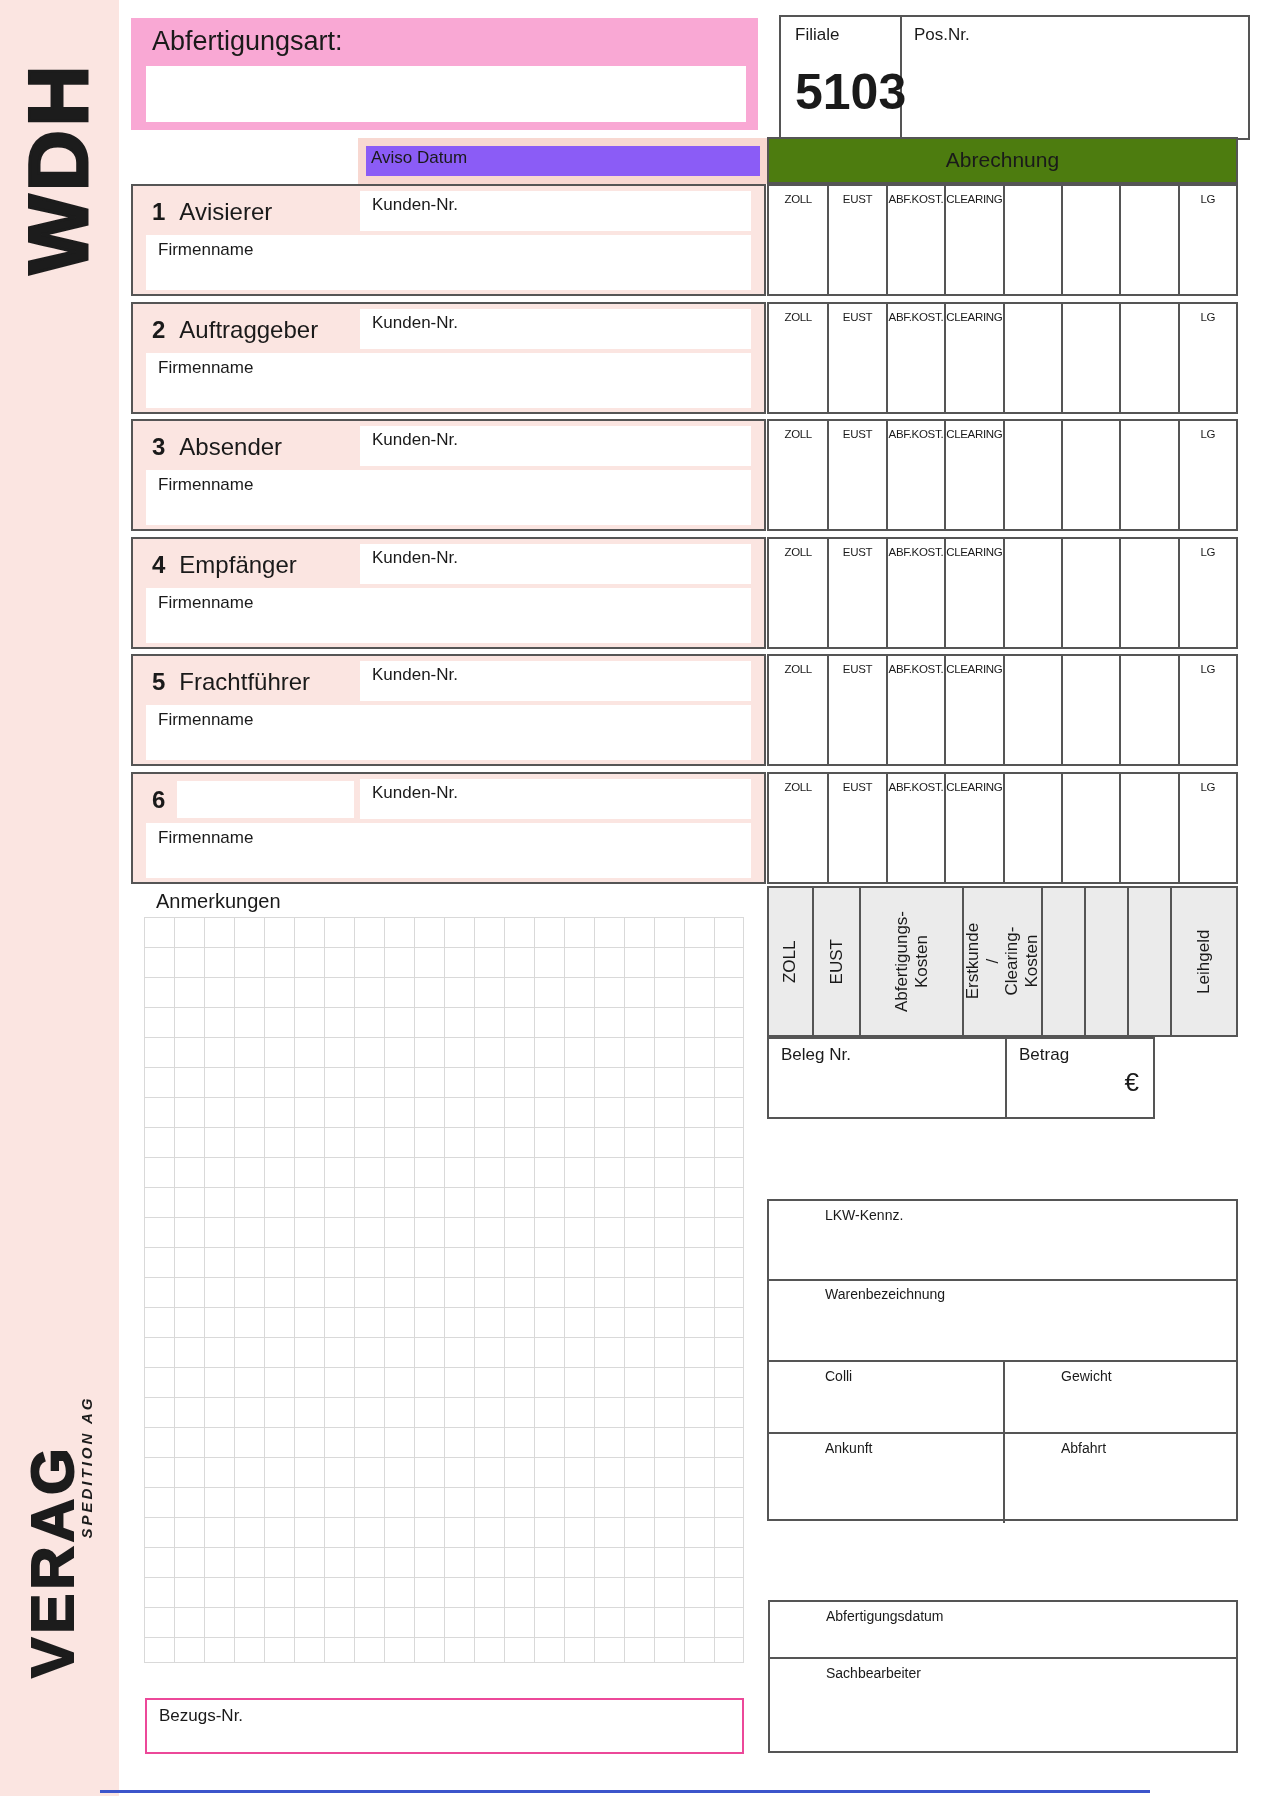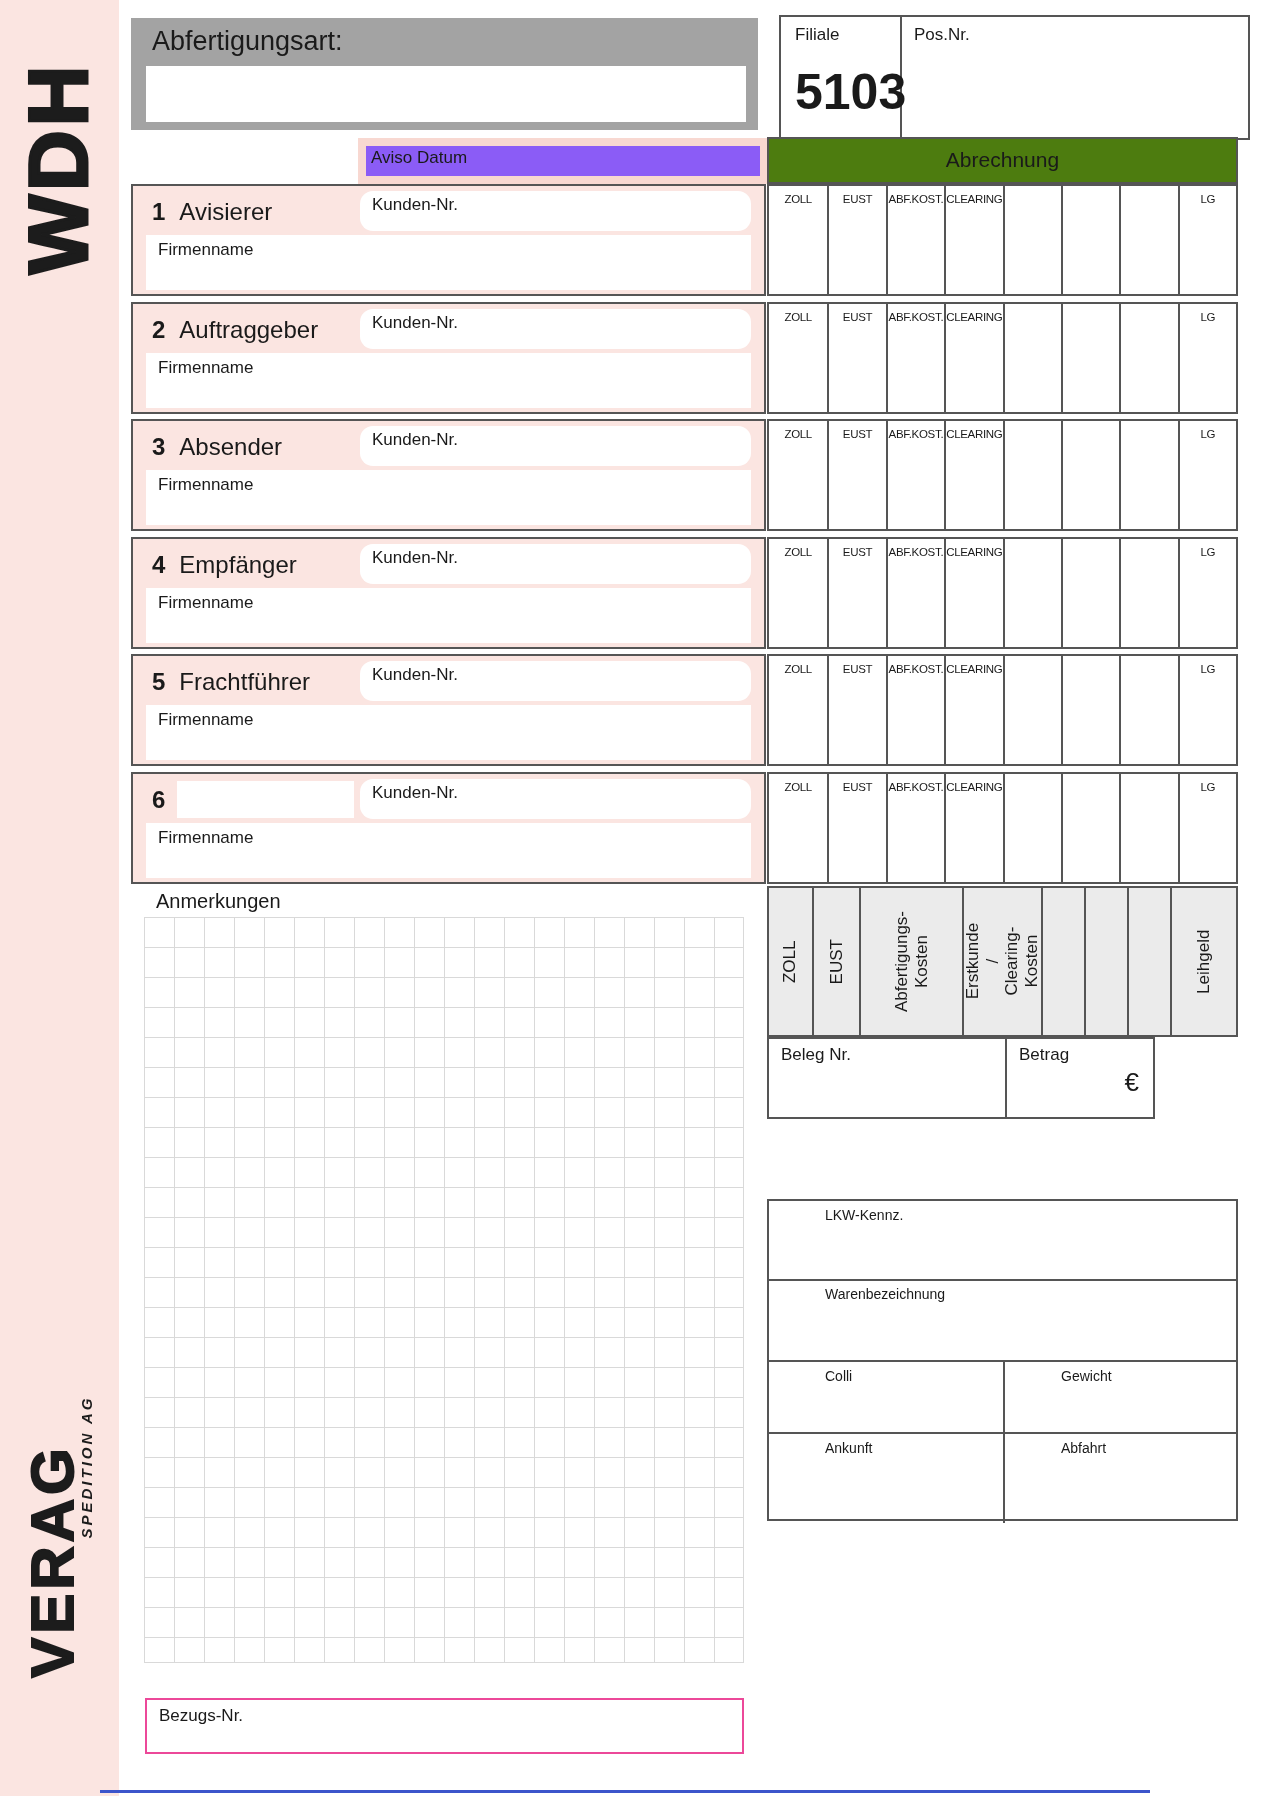--- a/index.html
+++ b/index.html
@@ -7,40 +7,40 @@
   .page{position:relative;width:1264px;height:1796px;background:#fff;overflow:hidden;color:#1a1a1a;}
 
   
   .sidebar{position:absolute;left:0;top:0;width:119px;height:1796px;background:#fbe5e1;}
   .vtext{position:absolute;display:flex;align-items:center;justify-content:center;transform:rotate(-90deg);color:#1c1c1c;white-space:nowrap;}
   .wdh{left:-62px;top:128px;width:240px;height:80px;font-size:84px;font-weight:bold;letter-spacing:4px;-webkit-text-stroke:3px #1c1c1c;}
   .verag{left:-88px;top:1526px;width:280px;height:70px;font-size:60px;font-weight:bold;letter-spacing:4px;-webkit-text-stroke:2px #1c1c1c;}
   .spedition{left:-4px;top:1458px;width:180px;height:18px;font-size:15px;font-weight:bold;font-style:italic;letter-spacing:3px;}
 
   
-  .gray-panel{position:absolute;left:131px;top:18px;width:627px;height:112px;background:#a3a3a3;}
+  .gray-panel{position:absolute;left:131px;top:18px;width:627px;height:112px;background:#f9a8d4;}
   .gray-panel .gp-label{position:absolute;left:21px;top:8px;font-size:27px;}
   .gray-panel .gp-input{position:absolute;left:15px;top:48px;width:600px;height:56px;background:#fff;}
 
   
   .filiale-box{position:absolute;left:767px;top:15px;width:471px;height:125px;border:2px solid #555;background:#fff;margin-left:12px;}
   .filiale-box .vdiv{position:absolute;left:119px;top:0;width:2px;height:100%;background:#555;}
   .fl-label{position:absolute;left:14px;top:8px;font-size:17px;}
   .fl-value{position:absolute;left:14px;top:46px;font-size:50px;font-weight:bold;}
   .pos-label{position:absolute;left:133px;top:8px;font-size:17px;}
 
   
   .aviso{position:absolute;left:358px;top:138px;width:410px;height:46px;background:#8b5cf6;border:8px solid #f8d8d1;}
   .aviso span{position:absolute;left:5px;top:2px;font-size:17px;}
 
   
   .section{position:absolute;left:131px;width:635px;height:112px;background:#fbe5e1;border:2px solid #555;}
   .sec-title{position:absolute;left:19px;top:12px;font-size:24px;display:flex;gap:14px;align-items:baseline;}
   .sec-num{font-weight:bold;}
-  .kunden-box{position:absolute;left:227px;top:5px;width:391px;height:40px;background:#fff;border-radius:13px;}
+  .kunden-box{position:absolute;left:227px;top:5px;width:391px;height:40px;background:#fff;}
   .kunden-box .field-label{position:absolute;left:12px;top:4px;font-size:17px;}
   .firma-box{position:absolute;left:13px;top:49px;width:605px;height:55px;background:#fff;}
   .firma-box .field-label{position:absolute;left:12px;top:5px;font-size:17px;}
   .title-input{position:absolute;left:44px;top:7px;width:177px;height:37px;background:#fff;}
 
   
   .ab-title{position:absolute;left:767px;top:137px;width:471px;height:47px;background:#4d7c0f;border:2px solid #555;text-align:center;font-size:21px;line-height:42px;}
   .ab-row{position:absolute;left:767px;width:471px;height:112px;border:2px solid #555;background:#fff;display:grid;grid-template-columns:repeat(8,1fr);}
   .ab-cell{border-left:2px solid #555;text-align:center;padding-top:3px;overflow:hidden;}
   .ab-cell:first-child{border-left:none;}
@@ -300,20 +300,27 @@
     <div style="position:absolute;left:0;top:161px;width:234px;height:70px;"></div>
     <span class="dt-label" style="left:12px;top:167px">Colli</span>
     <div style="position:absolute;left:236px;top:161px;right:0;height:70px;"></div>
     <span class="dt-label" style="left:248px;top:167px">Gewicht</span>
     <div style="position:absolute;left:0;top:233px;width:234px;bottom:0;"></div>
     <span class="dt-label" style="left:12px;top:239px">Ankunft</span>
     <div style="position:absolute;left:236px;top:233px;right:0;bottom:0;"></div>
     <span class="dt-label" style="left:248px;top:239px">Abfahrt</span>
   </div>
 
+  <div class="abf-box">
+    <div class="hl"></div>
+    <div style="position:absolute;left:0;top:0;width:100%;height:55px;"></div>
+    <span class="dt-label" style="left:12px;top:6px">Abfertigungsdatum</span>
+    <div style="position:absolute;left:0;top:57px;width:100%;bottom:0;"></div>
+    <span class="dt-label" style="left:12px;top:63px">Sachbearbeiter</span>
+  </div>
 
   <div class="bezugs">
     <span>Bezugs-Nr.</span>
   </div>
 
   <div class="blue-line"></div>
 
 </div>
 
 </body></html>

